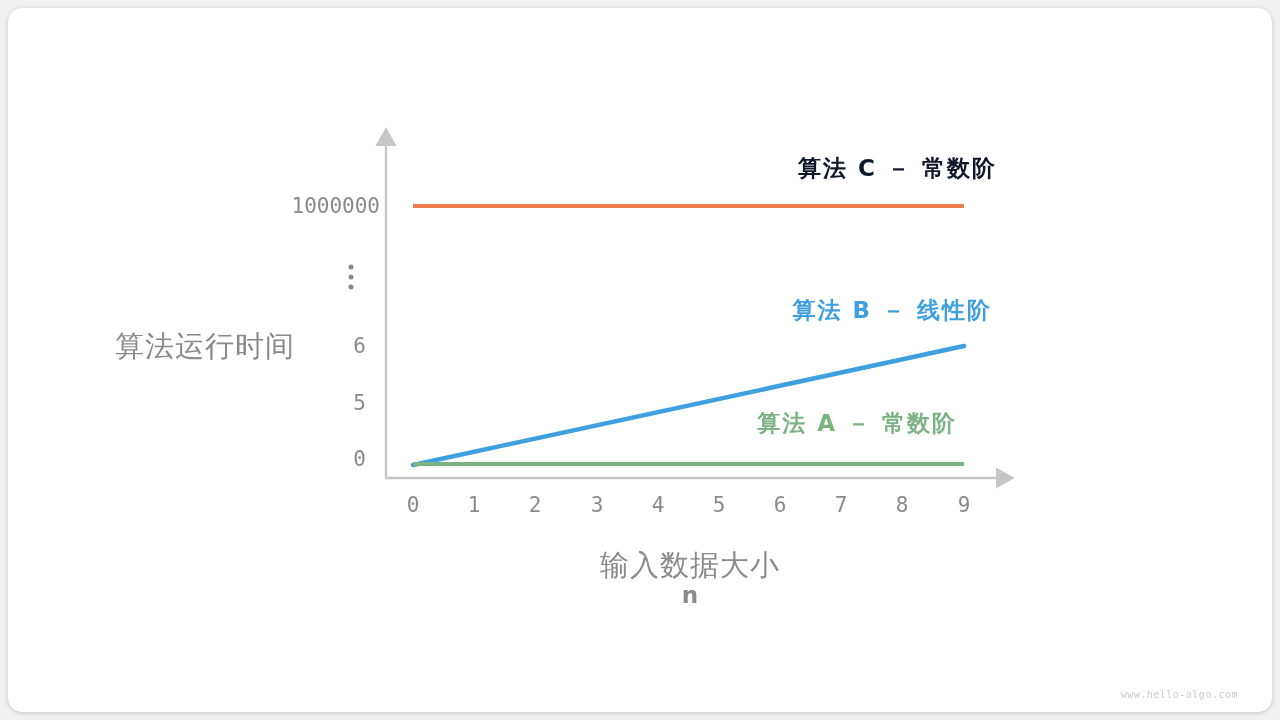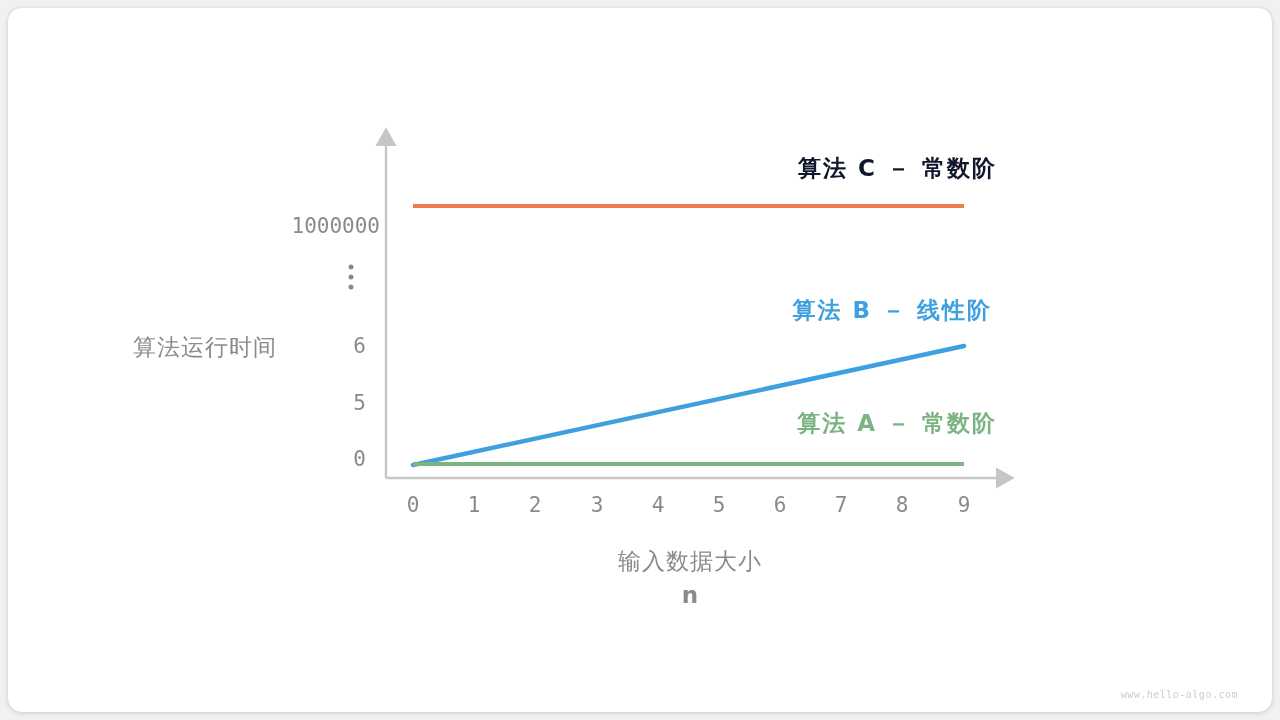--- a/index.html
+++ b/index.html
@@ -45,21 +45,21 @@
     transform: translateY(-50%);
   }
   .xtick {
     text-align: center;
     transform: translateX(-50%);
   }
   .axis-title {
     position: absolute;
     color: #8a8a8a;
     font-family: "DejaVu Sans", sans-serif;
-    font-size: 23px;
+    font-size: 29px;
     white-space: nowrap;
   }
   #y-axis-title {
     transform: translate(-50%, -50%);
     letter-spacing: 1px;
   }
   #x-axis-title {
     transform: translateX(-50%);
     text-align: right;
     letter-spacing: 1px;
@@ -125,21 +125,21 @@
 
     <line id="x-axis-line" x1="386" y1="478" x2="998" y2="478" stroke="#c6c6c6" stroke-width="2.4" marker-end="url(#arrowgray)"></line>
 
     <line id="series-c-line" x1="413" y1="206" x2="964" y2="206" stroke="#ed7d4c" stroke-width="4" stroke-linecap="butt"></line>
 
     <line id="series-b-line" x1="413" y1="465" x2="964" y2="346" stroke="#3fa0e0" stroke-width="4.5" stroke-linecap="round"></line>
 
     <line id="series-a-line" x1="413" y1="464" x2="964" y2="464" stroke="#7cb383" stroke-width="4" stroke-linecap="butt"></line>
   </svg>
 
-  <div class="tick-label ytick" style="left:160px; top:206px; width:220px;margin-top:20px;">1000000</div>
+  <div class="tick-label ytick" style="left:160px; top:206px; width:220px;">1000000</div>
 
   <div class="dots" style="left:351px; top:277px;">
     <i></i>
       <i></i>
       <i></i>
   </div>
 
   <div class="tick-label ytick" style="left:160px; top:346px; width:206px;">6</div>
 
   <div class="tick-label ytick" style="left:160px; top:403px; width:206px;">5</div>
@@ -160,17 +160,17 @@
   <div class="axis-title" id="y-axis-title" style="left:205px; top:347px;">算法运行时间</div>
 
   <div class="axis-title" id="x-axis-title" style="left:690px; top:546px;">输入数据大小</div>
 
   <div id="x-axis-title-sub" style="left:690px; top:582px;">n</div>
 
   <div class="series-label" style="left:997px; top:168px; color:#0f172a;">算法 C － 常数阶</div>
 
   <div class="series-label" style="left:992px; top:310px; color:#3fa0e0;">算法 B － 线性阶</div>
 
-  <div class="series-label" style="left:997px; top:423px; color:#7cb383;">算法 A － 常数阶</div>
+  <div class="series-label" style="left:957px; top:423px; color:#7cb383;">算法 A － 常数阶</div>
 
   <div id="watermark">www.hello-algo.com</div>
 
 </div>
 
 </body></html>

